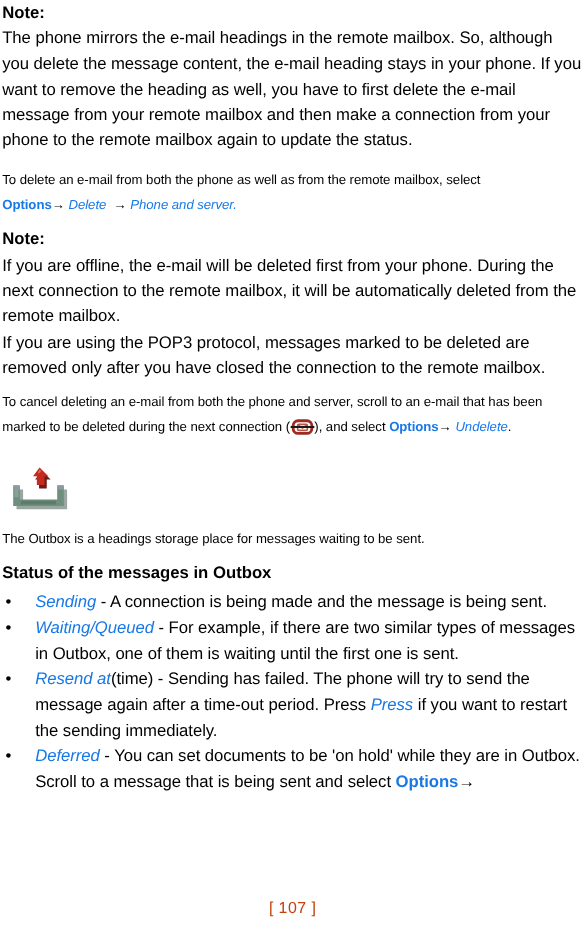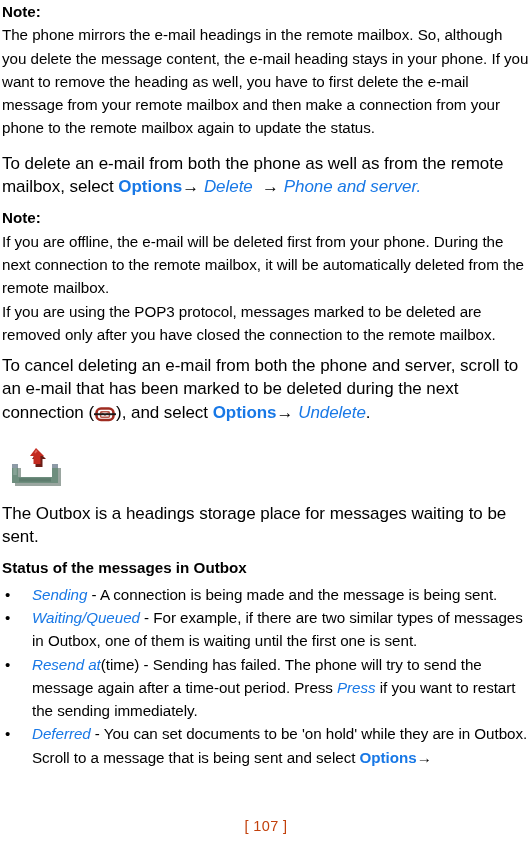--- a/index.html
+++ b/index.html
@@ -18,21 +18,21 @@
   .page {
     position: relative;
     width: 532px;
     height: 841px;
     box-sizing: border-box;
     padding: 0 2px;
   }
 
   
   .para {
-    font-size: 17px;
+    font-size: 12px;
     line-height: 23.3px;
     letter-spacing: -0.05px;
     margin: 0;
     text-align: left;
   }
 
   
   .note {
     display: flex;
     align-items: flex-start;

